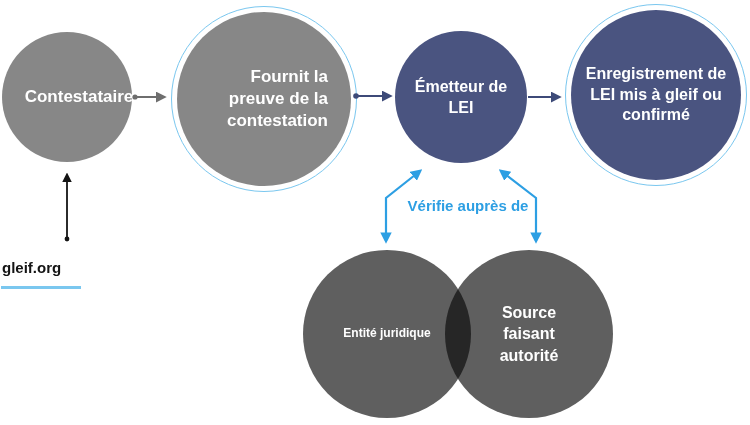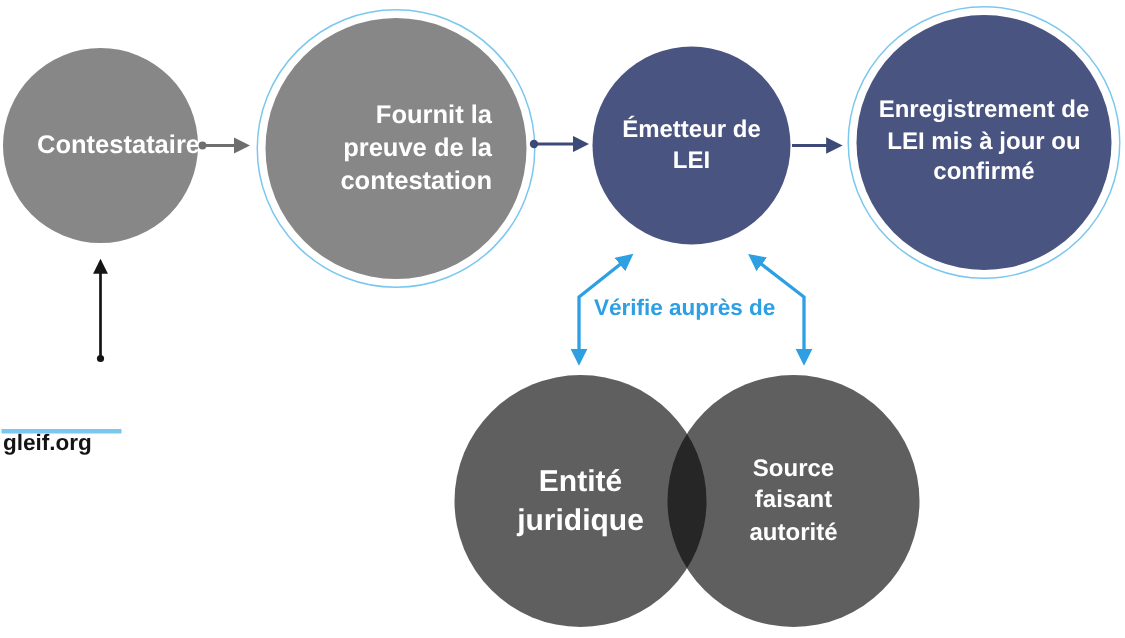--- a/index.html
+++ b/index.html
@@ -21,34 +21,34 @@
   #node-contestataire{left:2px;top:32px;width:130px;height:130px;font-size:17px;}
   #node-contestataire .lbl{width:128px;margin-left:24px;}
   #ring-preuve{left:171px;top:6px;width:186px;height:186px;}
   #node-preuve{left:177px;top:12px;width:174px;height:174px;font-size:17px;line-height:1.3;text-align:right;}
   #node-preuve .lbl{width:128px;}
   #node-emetteur{left:395px;top:31px;width:132px;height:132px;font-size:16px;line-height:1.32;}
   #node-emetteur .lbl{width:100px;}
   #ring-enregistrement{left:565px;top:4px;width:182px;height:182px;}
   #node-enregistrement{left:571px;top:10px;width:170px;height:170px;font-size:16px;line-height:1.3;}
   #node-enregistrement .lbl{width:152px;}
-  #node-entite{left:303px;top:250px;width:168px;height:168px;font-size:20px;line-height:1.32;}
+  #node-entite{left:303px;top:250px;width:168px;height:168px;font-size:12px;line-height:1.32;}
   #node-entite .lbl{width:96px;}
   #node-source{left:445px;top:250px;width:168px;height:168px;font-size:16px;line-height:1.32;}
   #node-source .lbl{width:88px;text-align:center;}
 
   .verifie-label{
-    position:absolute;left:396px;top:197px;width:144px;
+    position:absolute;left:396px;top:197px;width:144px;text-align:center;
     color:var(--accent-blue);font-weight:700;font-size:15px;
   }
   .annotation{
     position:absolute;left:2px;top:236px;width:190px;
     color:var(--ink-black);font-weight:600;font-size:15px;line-height:21px;
   }
-  .annotation .link{display:inline-block;margin-top:28px;}
+  .annotation .link{display:inline-block;}
   .link-underline{
     position:absolute;left:1px;top:286px;width:80px;height:2.5px;
     background:var(--ring-blue);
   }
   svg.overlay{position:absolute;left:0;top:0;pointer-events:none;}
   .stroke-gray{stroke:var(--connector-gray);}
   .stroke-navy{stroke:var(--connector-navy);}
   .stroke-black{stroke:var(--ink-black);}
   .stroke-blue{stroke:var(--accent-blue);}
   .fill-gray{fill:var(--connector-gray);}
@@ -68,21 +68,21 @@
   <div class="circle c-gray" id="node-contestataire">
     <span class="lbl">Contestataire</span>
   </div>
   <div class="circle c-gray" id="node-preuve">
     <span class="lbl">Fournit la preuve de la contestation</span>
   </div>
   <div class="circle c-navy" id="node-emetteur">
     <span class="lbl">Émetteur de LEI</span>
   </div>
   <div class="circle c-navy" id="node-enregistrement">
-    <span class="lbl">Enregistrement de LEI mis à jour ou confirmé</span>
+    <span class="lbl">Enregistrement de LEI mis à gleif ou confirmé</span>
   </div>
 
   <div class="circle c-dark" id="node-entite">
     <span class="lbl">Entité juridique</span>
   </div>
   <div class="circle c-dark" id="node-source">
     <span class="lbl">Source faisant autorité</span>
   </div>
 
   <div class="verifie-label">Vérifie auprès de</div>

